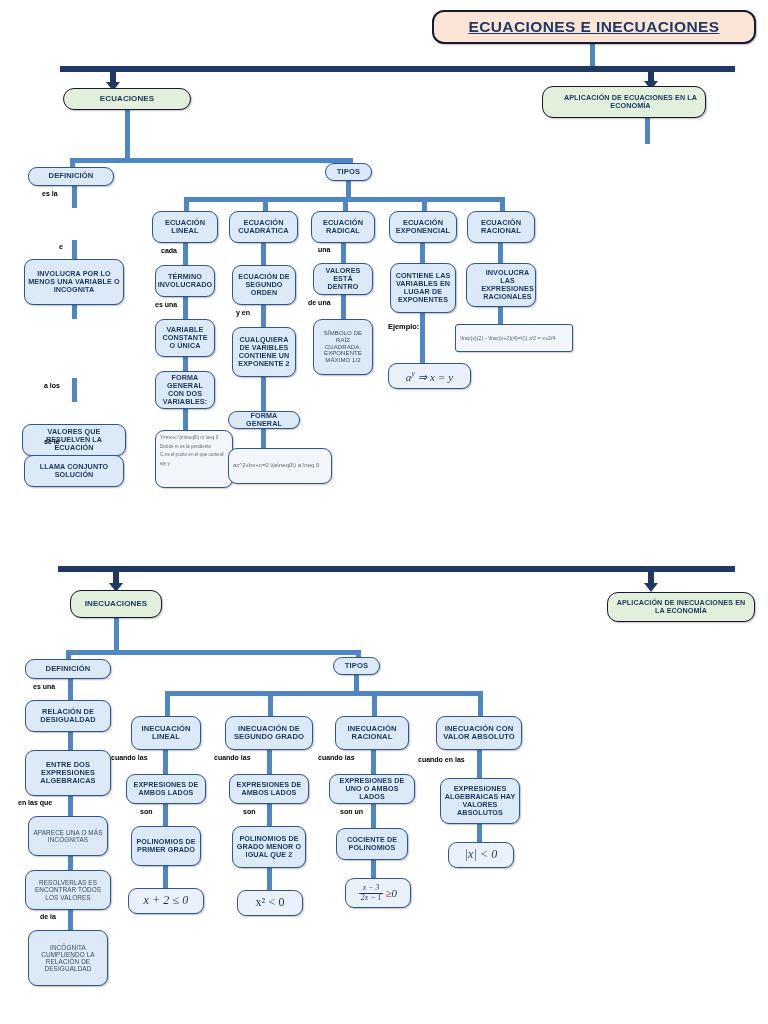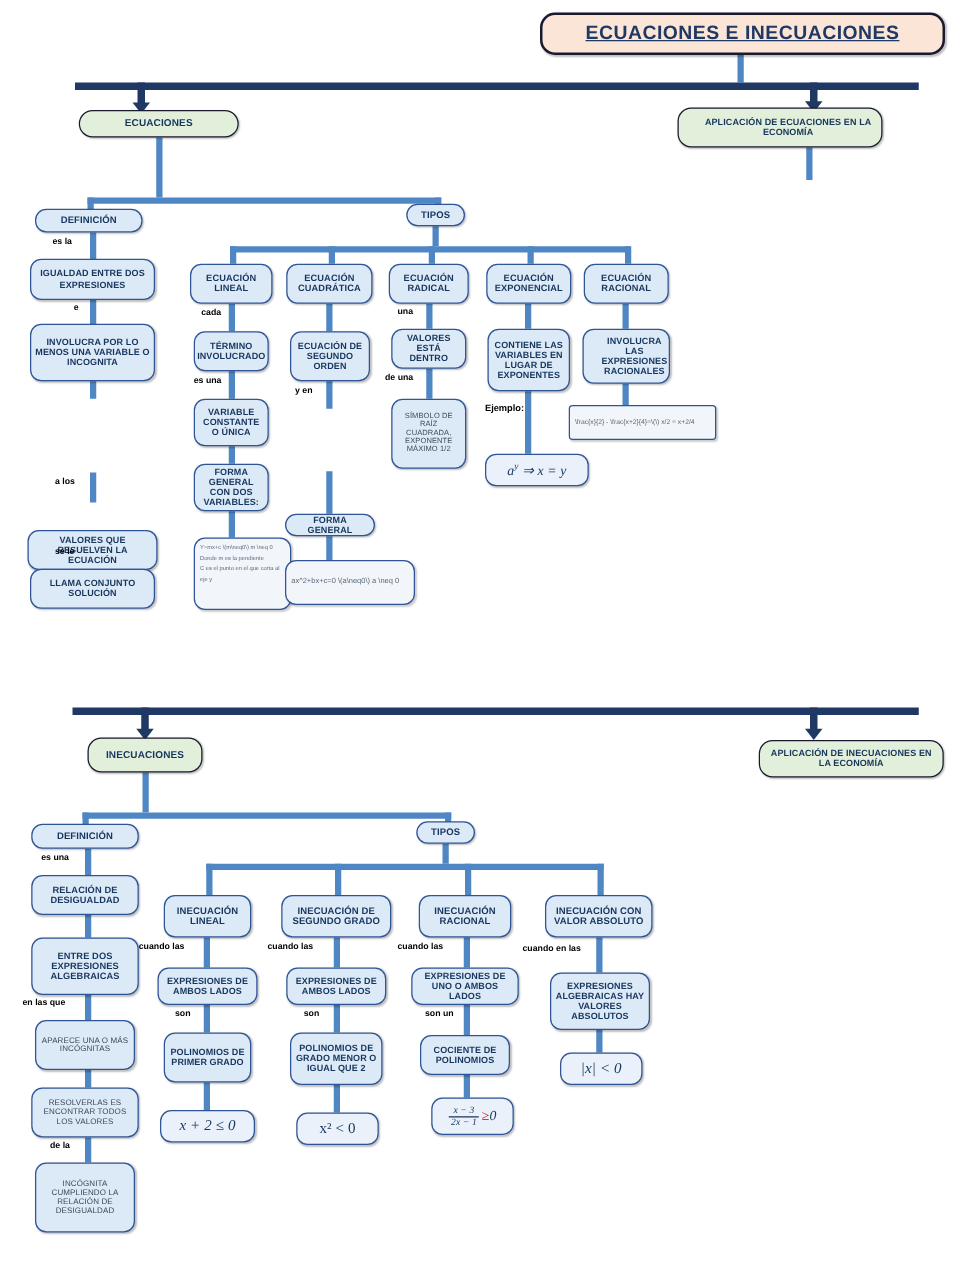--- a/index.html
+++ b/index.html
@@ -126,21 +126,20 @@
   <div class="conn v" style="left:125px; top:110px; height:48px;"></div>
   <div class="conn h" style="left:70px; top:158px; width:283px;"></div>
   <div class="conn v" style="left:70px; top:158px; height:10px;"></div>
   <div class="conn v" style="left:348px; top:158px; height:10px;"></div>
 
   <div class="node" style="left:28px; top:167px; width:86px; height:19px; font-size:7.6px;">DEFINICIÓN</div>
   <div class="node" style="left:325px; top:163px; width:47px; height:18px; font-size:7.6px;">TIPOS</div>
 
   <div class="conn v" style="left:72px; top:186px; height:22px;"></div>
   <div class="elabel" style="left:42px; top:190px; font-size:7px;">es la</div>
-  <div class="node" style="left:24px; top:207px; width:100px; height:33px; font-size:7.2px;">IGUALDAD ENTRE DOS EXPRESIONES</div>
 
   <div class="conn v" style="left:72px; top:240px; height:20px;"></div>
   <div class="elabel" style="left:59px; top:243px; font-size:7px;">e</div>
   <div class="node" style="left:24px; top:259px; width:100px; height:46px; font-size:7.2px;">INVOLUCRA POR LO MENOS UNA VARIABLE O INCOGNITA</div>
 
   <div class="conn v" style="left:72px; top:305px; height:14px;"></div>
 
 
   <div class="conn v" style="left:72px; top:378px; height:24px;"></div>
   <div class="elabel" style="left:44px; top:382px; font-size:7px;">a los</div>
@@ -172,20 +171,21 @@
     <div>Y=mx+c \(m\neq0\) m \neq 0</div>
     <div>Donde m es la pendiente</div>
     <div>C es el punto en el que corta al eje y</div>
   </div>
 
   <div class="node" style="left:229px; top:211px; width:69px; height:32px; font-size:7.4px;">ECUACIÓN CUADRÁTICA</div>
   <div class="conn v" style="left:261px; top:243px; height:22px;"></div>
   <div class="node" style="left:232px; top:265px; width:64px; height:40px; font-size:7.2px;">ECUACIÓN DE SEGUNDO ORDEN</div>
   <div class="conn v" style="left:261px; top:305px; height:22px;"></div>
   <div class="elabel" style="left:236px; top:309px; font-size:7px;">y en</div>
+  <div class="node" style="left:232px; top:327px; width:64px; height:50px; font-size:7.2px;">CUALQUIERA DE VARIBLES CONTIENE UN EXPONENTE 2</div>
   <div class="conn v" style="left:261px; top:377px; height:34px;"></div>
   <div class="node" style="left:228px; top:411px; width:72px; height:18px; font-size:7.2px;">FORMA GENERAL</div>
   <div class="conn v" style="left:261px; top:429px; height:19px;"></div>
   <div class="latexbox" style="left:228px; top:448px; width:104px; height:36px; font-size:6px; display:flex; align-items:center;">
     <div>ax^2+bx+c=0 \(a\neq0\) a \neq 0</div>
   </div>
 
   <div class="node" style="left:311px; top:211px; width:64px; height:32px; font-size:7.4px;">ECUACIÓN RADICAL</div>
   <div class="conn v" style="left:341px; top:243px; height:20px;"></div>
   <div class="elabel" style="left:318px; top:246px; font-size:7px;">una</div>

